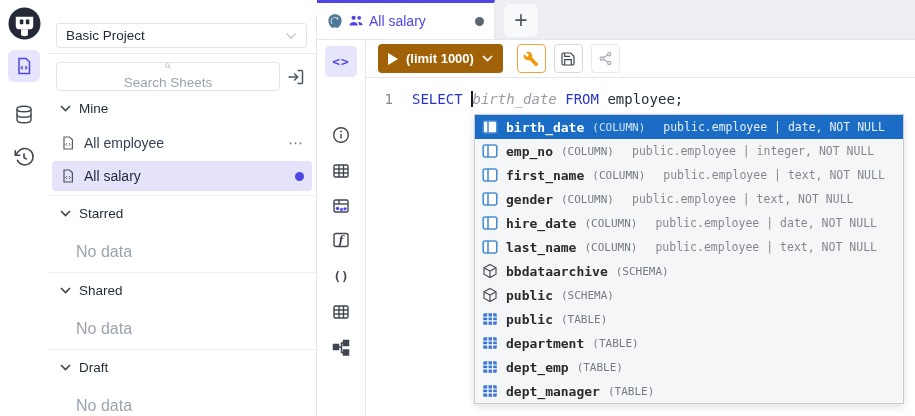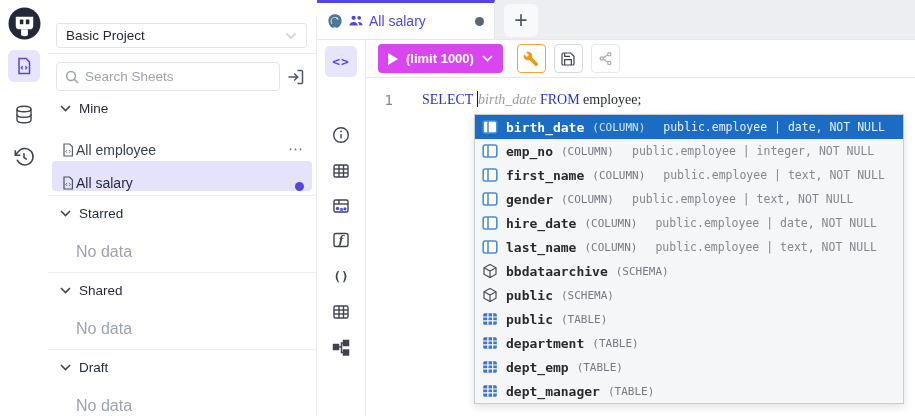--- a/index.html
+++ b/index.html
@@ -18,26 +18,26 @@
   .rail-ic { position:absolute; left:13px; width:22px; height:22px; }
 
   
   .sidebar { position:absolute; left:48px; top:16px; width:269px; height:100%;
     background:#fff; border-right:1px solid #e5e7eb; }
   .sb-header { position:absolute; left:0; top:0; right:0; height:38px; border-bottom:1px solid #e9eaee; }
   .select { position:absolute; left:8px; right:9px; top:7px; height:25px; border:1px solid #e2e4e9;
     border-radius:3px; display:flex; align-items:center; justify-content:space-between;
     padding:0 9px; font-size:13.5px; color:#1f2937; background:#fff; }
   .search-wrap { position:absolute; left:8px; top:46px; width:224px; height:29px; border:1px solid #e2e4e9;
-    border-radius:4px; display:flex; align-items:center; gap:6px; padding:0 8px; color:#9ca3af; font-size:13.5px; }
+    border-radius:4px; display:flex; align-items:center; gap:6px; padding:0 8px; color:#9ca3af; font-size:13.5px;flex-direction:column; }
   .import-btn { position:absolute; right:10px; top:51px; width:20px; height:20px; }
   .sec-head { position:absolute; left:12px; display:flex; align-items:center; gap:8px;
     font-size:13.5px; color:#1f2937; font-weight:500; }
-  .sheet-row { position:absolute; left:4px; right:4px; height:30px; display:flex; align-items:flex-end;
-    padding:0 8px; font-size:14px; color:#374151; border-radius:4px; }
+  .sheet-row { position:absolute; left:4px; right:4px; height:30px; display:flex; align-items:center;
+    gap:8px; padding:0 8px; font-size:14px; color:#374151; border-radius:4px; }
   .sheet-row.selected { background:#e5e3fb; color:#1f2937; }
   .more-dots { margin-left:auto; color:#6b7280; font-size:15px; letter-spacing:1px; }
   .sel-dot { margin-left:auto; width:9px; height:9px; border-radius:50%; background:#4f46e5; }
   .divider-sec { position:absolute; left:0; right:0; border-top:1px solid #eceef1; }
   .no-data { position:absolute; left:28px; font-size:16px; color:#9ca3af; }
 
   
   .tabstrip { position:absolute; left:317px; top:0; right:0; height:40px; background:#eceef2;
     border-bottom:1px solid #e5e7eb; display:flex; }
   .tab { width:178px; height:100%; background:#fff; border-top:3px solid #4f46e5;
@@ -51,35 +51,35 @@
   .iconrail { position:absolute; left:317px; top:40px; width:49px; bottom:0; background:#fff;
     border-right:1px solid #e5e7eb; }
   .code-btn { position:absolute; left:8px; top:6px; width:32px; height:31px; background:#e7e5fb;
     border-radius:5px; color:#4f46e5; display:flex; align-items:center; justify-content:center;
     font-family:"DejaVu Sans Mono", monospace; font-weight:bold; font-size:13px; letter-spacing:1px; }
   .ir-ic { position:absolute; left:15px; width:18px; height:18px; }
 
   
   .toolbar { position:absolute; left:366px; top:40px; right:0; height:38px; background:#fff;
     border-bottom:1px solid #e5e7eb; display:flex; align-items:center; padding-left:12px; }
-  .run-btn { height:29px; background:#d946ef; border-radius:4px; display:flex; align-items:center;
+  .run-btn { height:29px; background:#a16207; border-radius:4px; display:flex; align-items:center;
     gap:8px; padding:0 10px; color:#fff; }
   .run-label { font-size:13px; font-weight:bold; }
   .tool-btn { width:29px; height:29px; border-radius:4px; display:flex; align-items:center;
     justify-content:center; background:#fff; }
   .wrench-btn { border:1px solid #f0a53c; margin-left:14px; }
   .save-btn   { border:1px solid #d6d9de; margin-left:8px; }
   .share-btn  { border:1px solid #e7e9ec; margin-left:8px; }
 
   
   .editor { position:absolute; left:366px; top:78px; right:0; bottom:0; background:#fff;
     font-family:"DejaVu Sans Mono", monospace; font-size:14px; }
   .codeline { position:absolute; top:13px; left:0; display:flex; align-items:center; white-space:pre; }
   .ln { width:27px; text-align:right; color:#84878c; }
-  .code { margin-left:29px; color:#1f2937;font-family:Liberation Serif, serif; }
+  .code { margin-left:19px; color:#1f2937; }
   .kw { color:#2a35c8; }
   .ghost { color:#989ba1; font-style:italic; }
   .cursor { display:inline-block; width:1.5px; height:16px; background:#1a1a1a; vertical-align:text-bottom; }
 
   
   .suggest { position:absolute; left:474px; top:114px; width:430px; background:#f5f6f7;
     border:1px solid #c9cdd2; box-shadow:0 3px 8px rgba(0,0,0,.12);
     font-family:"DejaVu Sans Mono", monospace; }
   .srow { height:24px; display:flex; align-items:center; padding:0 7px; }
   .sic { width:16px; height:16px; margin-right:8px; flex:none; }

